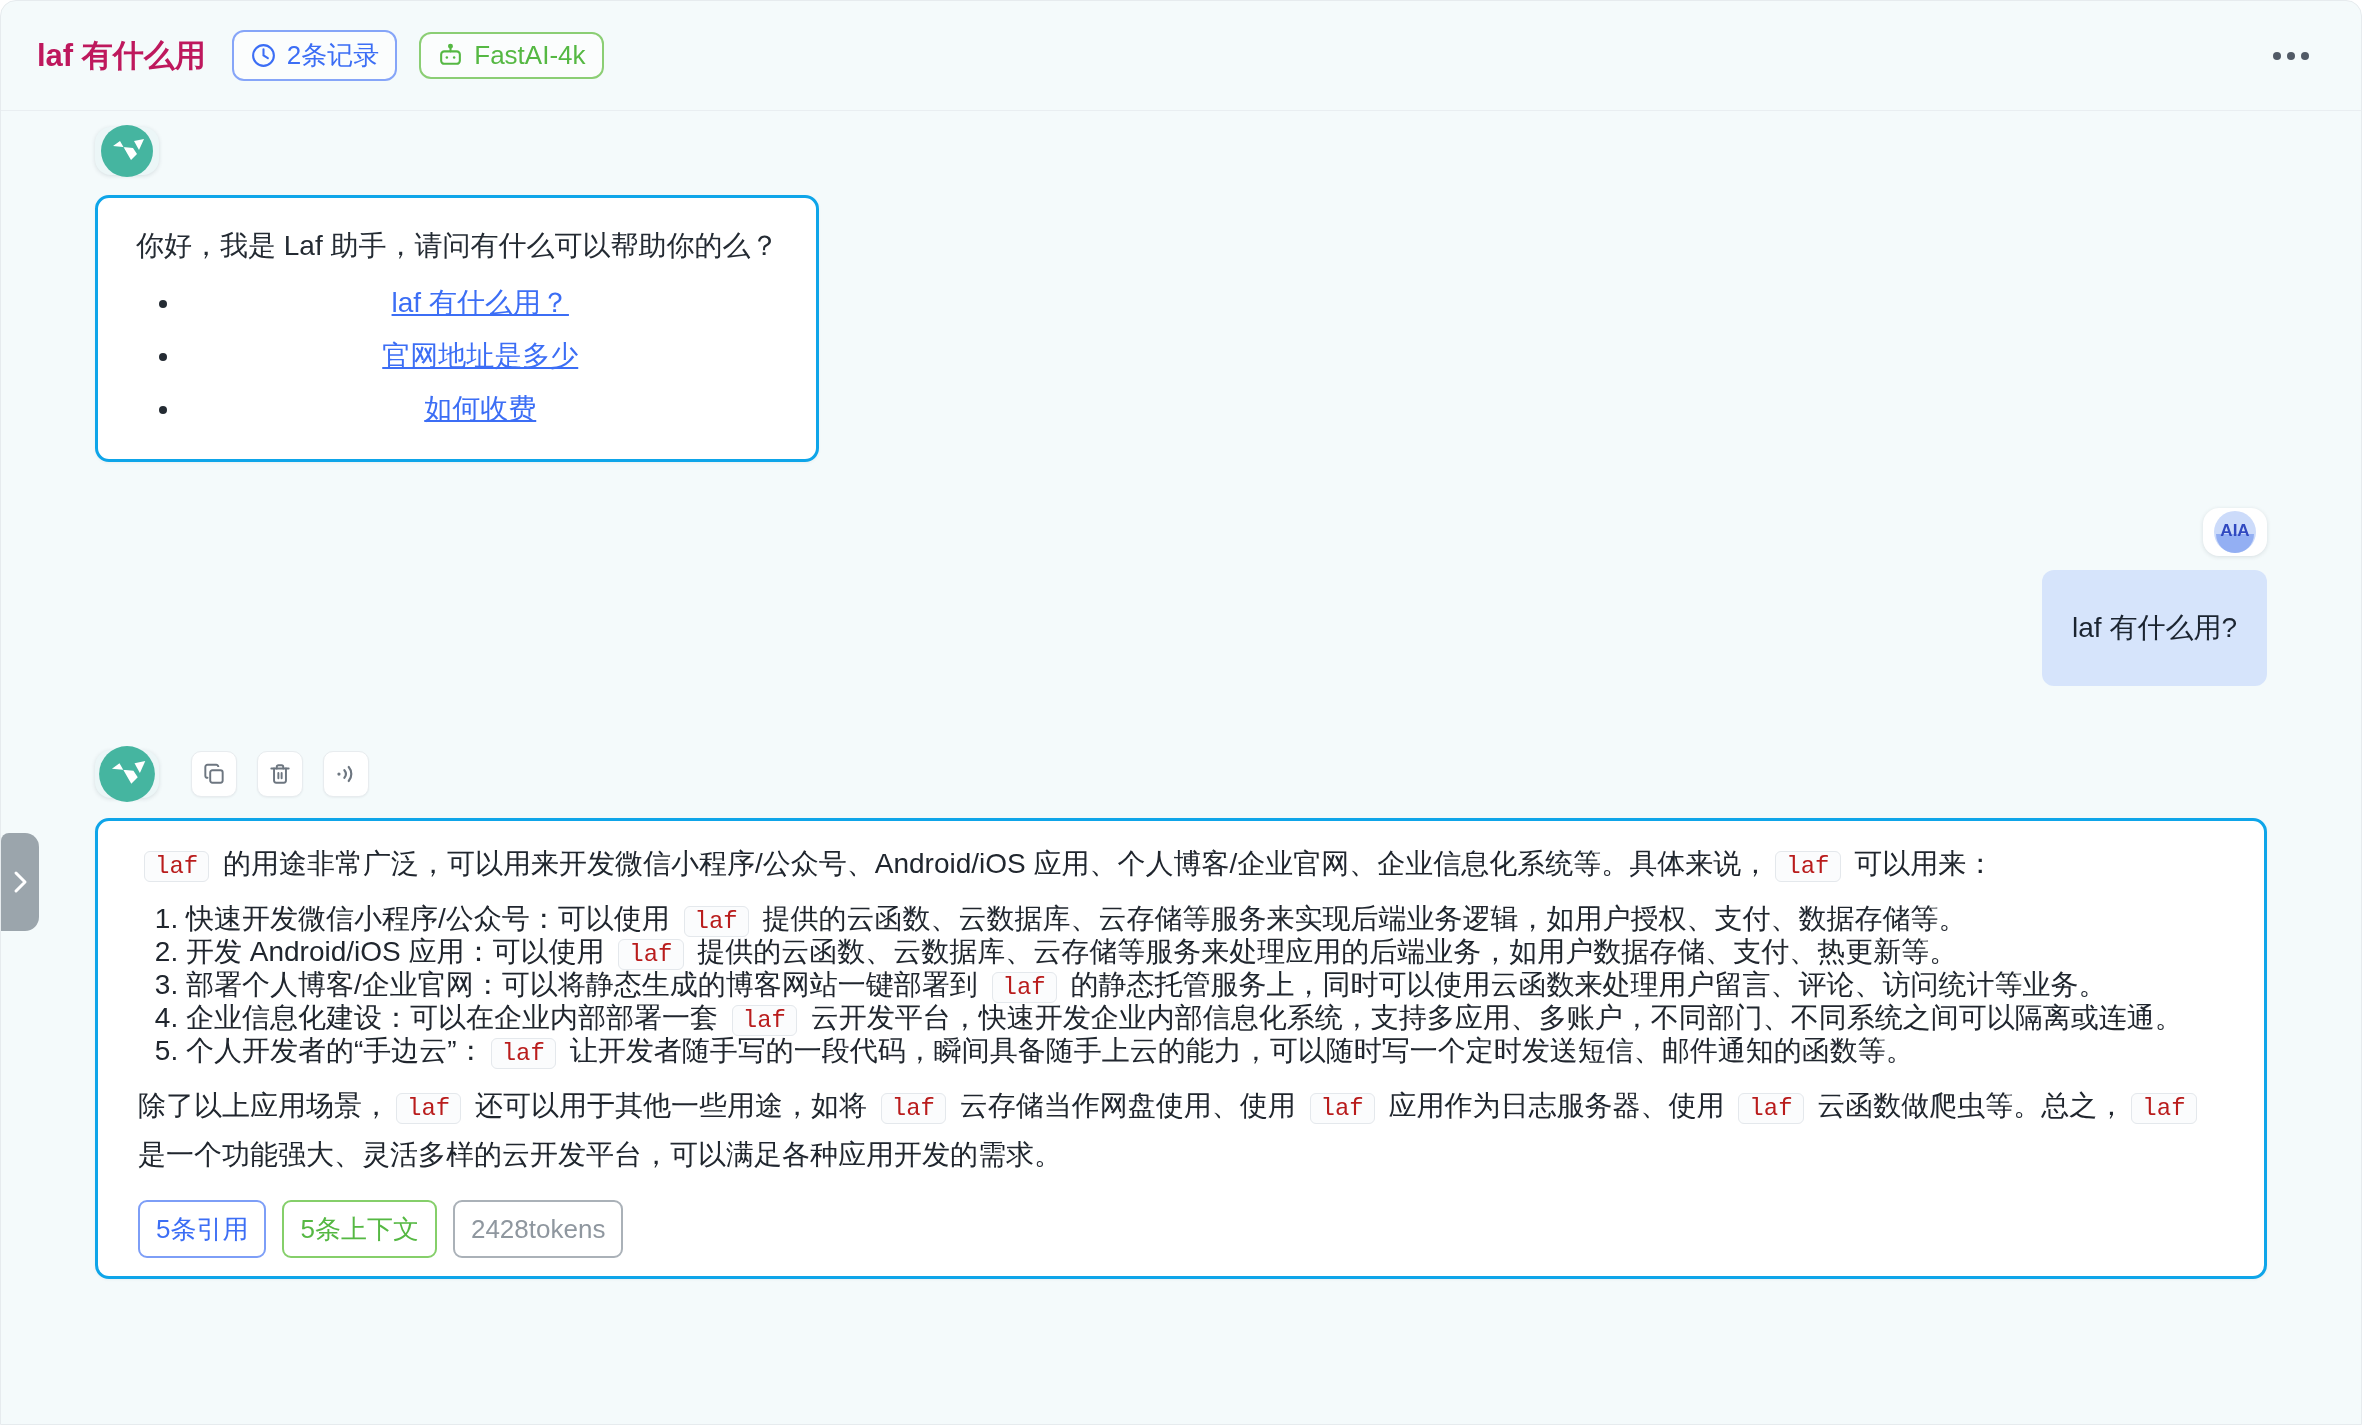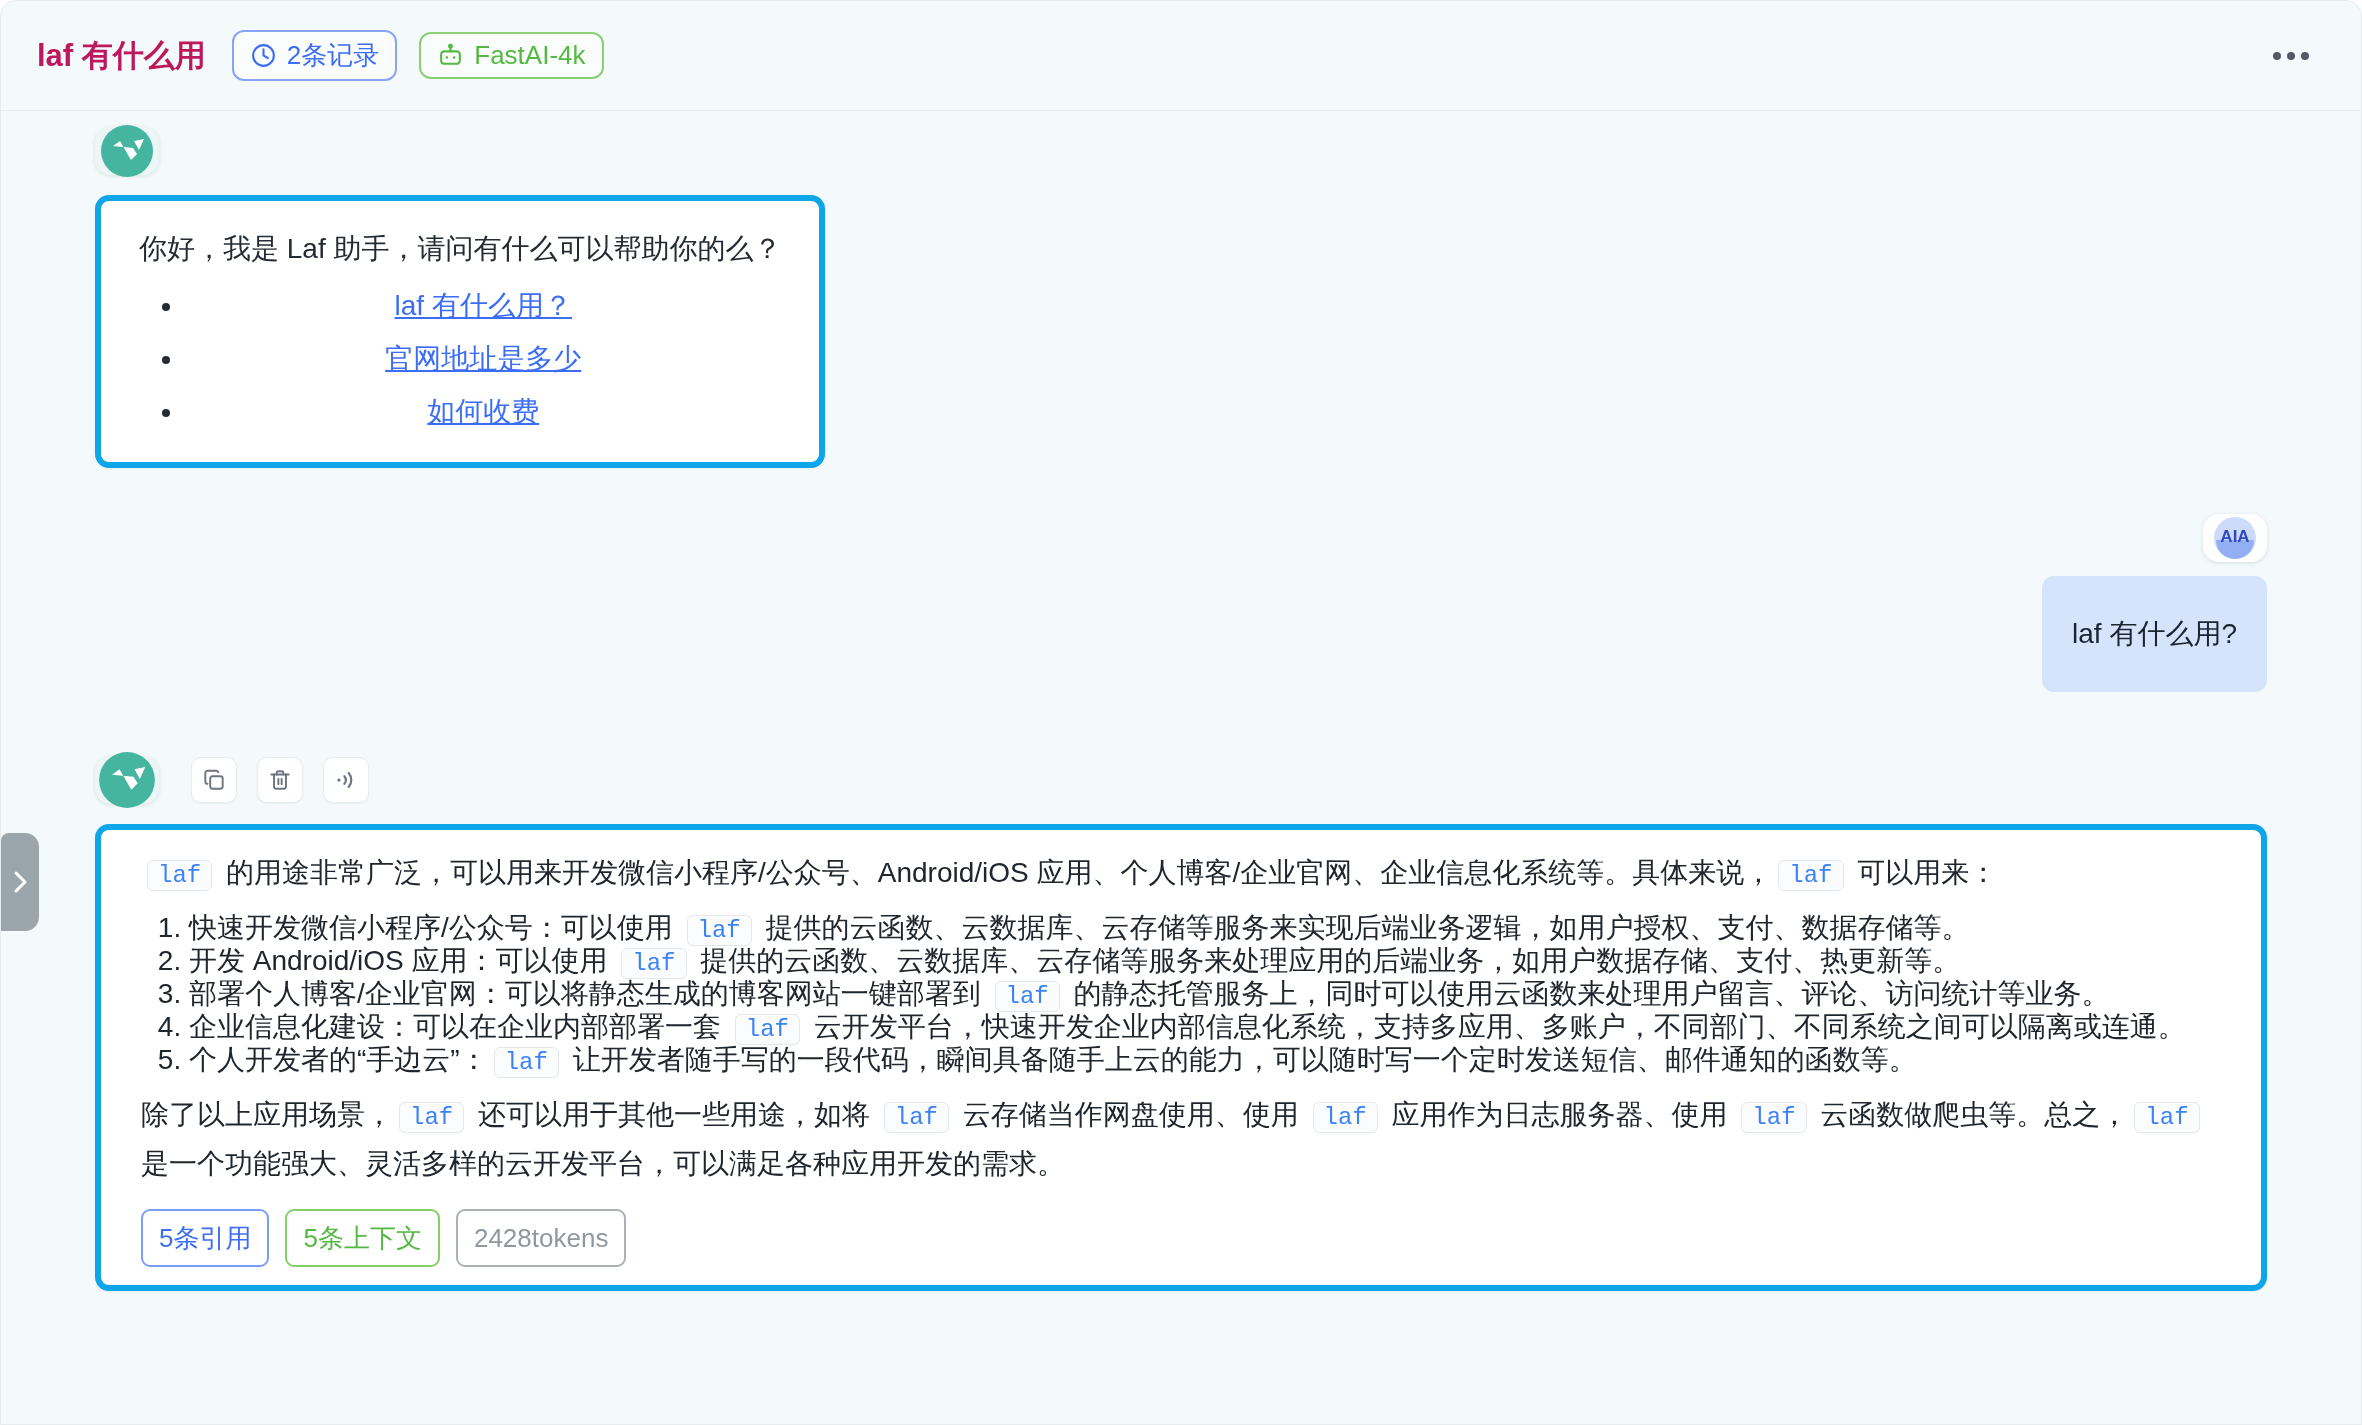--- a/index.html
+++ b/index.html
@@ -48,21 +48,21 @@
   }
   
   .chat{padding:16px 94px 0;}
   .avatar{
     width:64px;height:48px;border-radius:16px;
     background:#ecf6f7;box-shadow:0 1px 4px rgba(40,60,70,.14);
     display:flex;align-items:center;justify-content:center;
   }
   .avatar.user-a{background:#ffffff;}
   .card{
-    background:#ffffff;border:6px solid #0ea5e9;border-radius:14px;
+    background:#ffffff;border:3px solid #0ea5e9;border-radius:14px;
     box-shadow:0 1px 3px rgba(30,50,60,.05);
   }
   
   .welcome-bubble{
     margin-top:20px;width:fit-content;max-width:770px;
     padding:28px 38px 24px;font-size:28px;line-height:40px;
   }
   .welcome-bubble p{margin:0;}
   .welcome-bubble ul{margin:10px 0 0;padding-left:46px;text-align:center;}
   .welcome-bubble li{line-height:53px;}
@@ -84,21 +84,21 @@
   .answer-card{
     margin-top:20px;padding:20px 40px 18px;
     font-size:28px;line-height:46px;color:#20262e;
   }
   .answer-card p{margin:0;}
   .answer-card ol{margin:14px 0;padding-left:48px;}
   .answer-card li{line-height:30px;}
   code.chip{
     font-family:"Liberation Mono","DejaVu Sans Mono",monospace;
     font-size:24px;background:#fbfcfd;border:1px solid #e4e8ec;
-    border-radius:6px;padding:1px 10px;margin:0 6px;color:#3b82f6;
+    border-radius:6px;padding:1px 10px;margin:0 6px;color:#b91c1c;
   }
   .meta{display:flex;gap:16px;margin-top:22px;}
   .pill{
     font-size:26px;padding:4px 16px;border-radius:9px;border:2px solid;cursor:pointer;
     background:#fff;
   }
   .pill.blue{color:var(--accent-blue);border-color:#7d9ef7;}
   .pill.green{color:var(--accent-green);border-color:#85cf6a;}
   .pill.gray{color:var(--muted);border-color:#aab1b8;}
   

